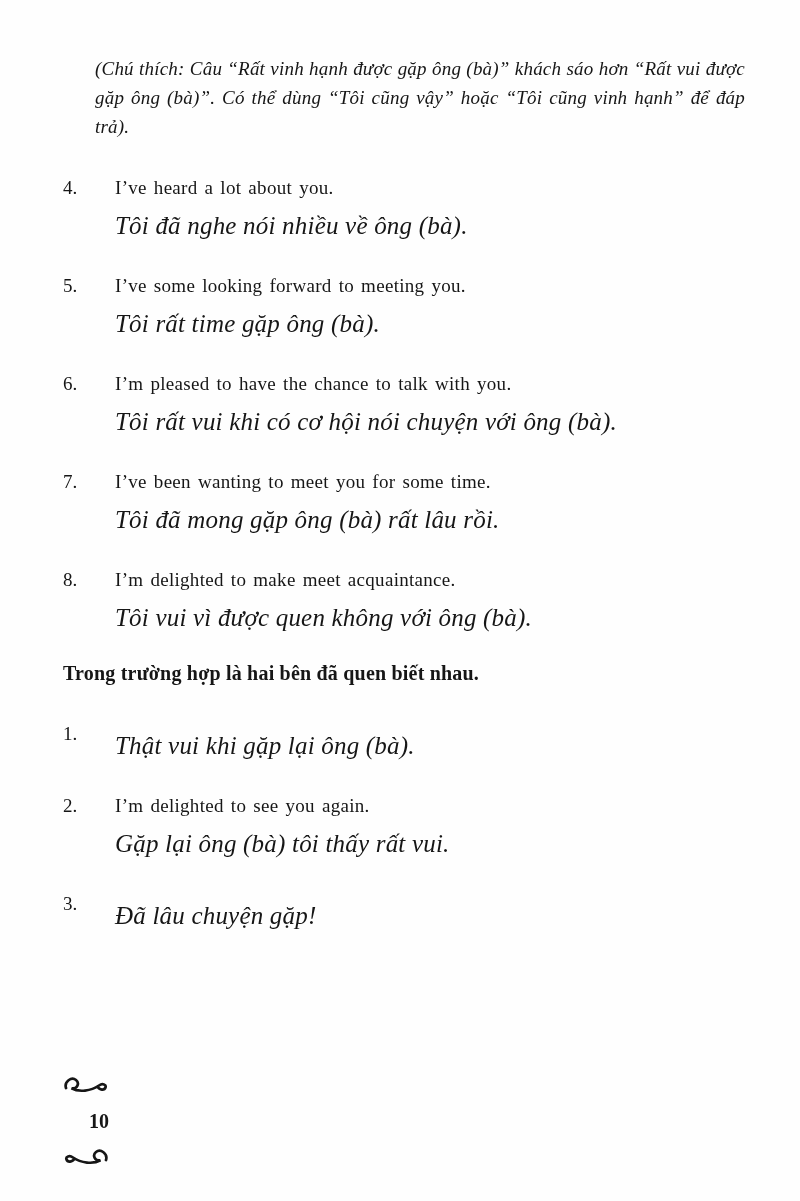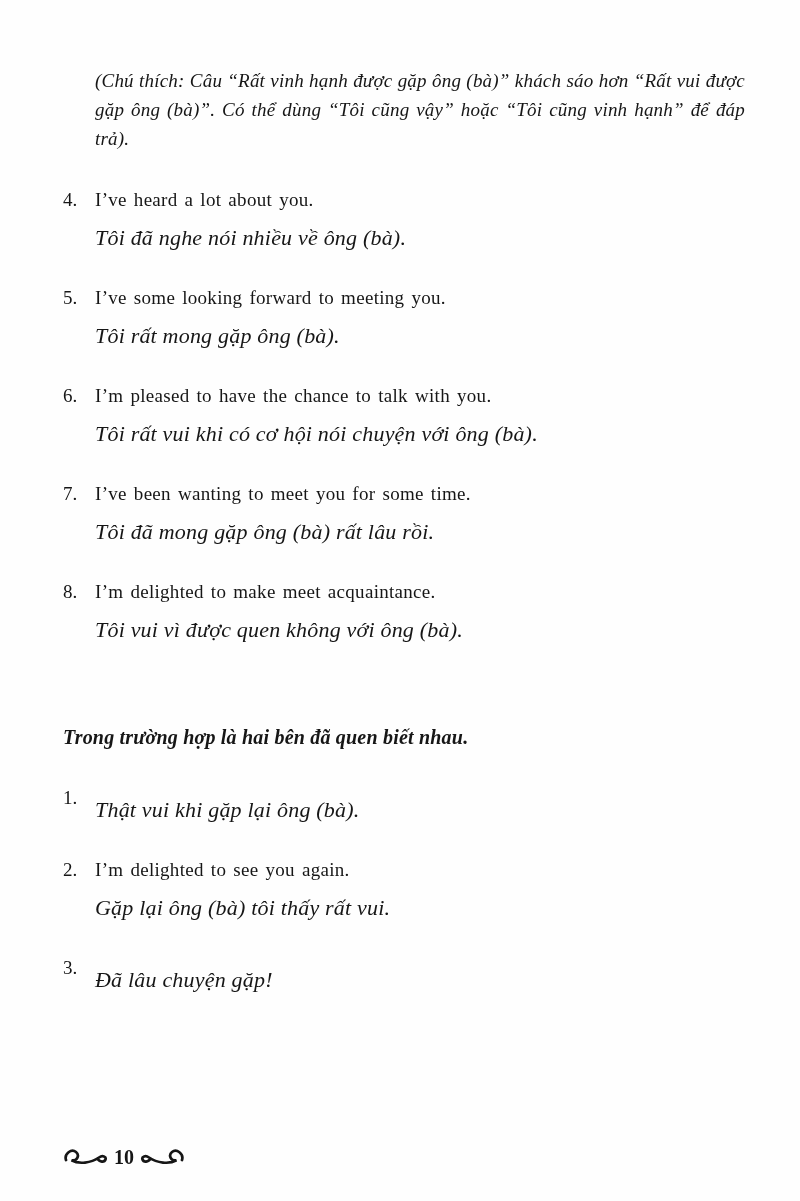--- a/index.html
+++ b/index.html
@@ -9,21 +9,21 @@
   }
   .page {
     position: relative;
     width: 800px;
     height: 1201px;
     background: #fefefe;
     color: #161616;
     font-family: "Liberation Serif", "DejaVu Serif", serif;
     overflow: hidden;
     box-sizing: border-box;
-    padding: 52px 52px 0 63px;
+    padding: 40px 52px 0 63px;
   }
   .note {
     margin: 34px 0 0 32px;
     width: 650px;
     font-style: italic;
     font-size: 19px;
     line-height: 29px;
     text-align: justify;
     letter-spacing: 0.2px;
   }
@@ -36,50 +36,51 @@
     width: 690px;
   }
   .item .num {
     flex: none;
     width: 32px;
     font-size: 19px;
     line-height: 26px;
   }
   .item .lines {
     flex: 1;
+    margin-left: 20px;
   }
   .item .en {
     margin: 0;
     font-size: 19px;
     line-height: 26px;
     letter-spacing: 0.3px;
     word-spacing: 2px;
   }
   .item .vi {
     margin: 12px 0 0 0;
     font-style: italic;
-    font-size: 22px;
+    font-size: 25px;
     line-height: 26px;
     letter-spacing: 0.2px;
   }
   .heading {
-    margin: 80px 0 0 0;
+    margin: 28px 0 0 0;
     font-weight: bold;
-    font-style: italic;
     font-size: 20px;
     line-height: 28px;
     letter-spacing: 0.2px;
   }
   .footer {
     position: absolute;
     left: 63px;
     bottom: 34px;
     display: flex;
     align-items: flex-end;
-    gap: 5px;
+    gap: 16px;
+    flex-direction: column;
   }
   .footer .page-num {
     font-weight: bold;
     font-size: 20px;
     line-height: 20px;
   }
   .ornament {
     display: inline-block;
     height: 20px;
   }
@@ -96,21 +97,21 @@
     <div class="lines">
       <p class="en">I’ve heard a lot about you.</p>
       <p class="vi">Tôi đã nghe nói nhiều về ông (bà).</p>
     </div>
   </div>
 
   <div class="item">
     <span class="num">5.</span>
     <div class="lines">
       <p class="en">I’ve some looking forward to meeting you.</p>
-      <p class="vi">Tôi rất mong gặp ông (bà).</p>
+      <p class="vi">Tôi rất time gặp ông (bà).</p>
     </div>
   </div>
 
 
   <div class="item">
     <span class="num">6.</span>
     <div class="lines">
       <p class="en">I’m pleased to have the chance to talk with you.</p>
       <p class="vi">Tôi rất vui khi có cơ hội nói chuyện với ông (bà).</p>
     </div>

